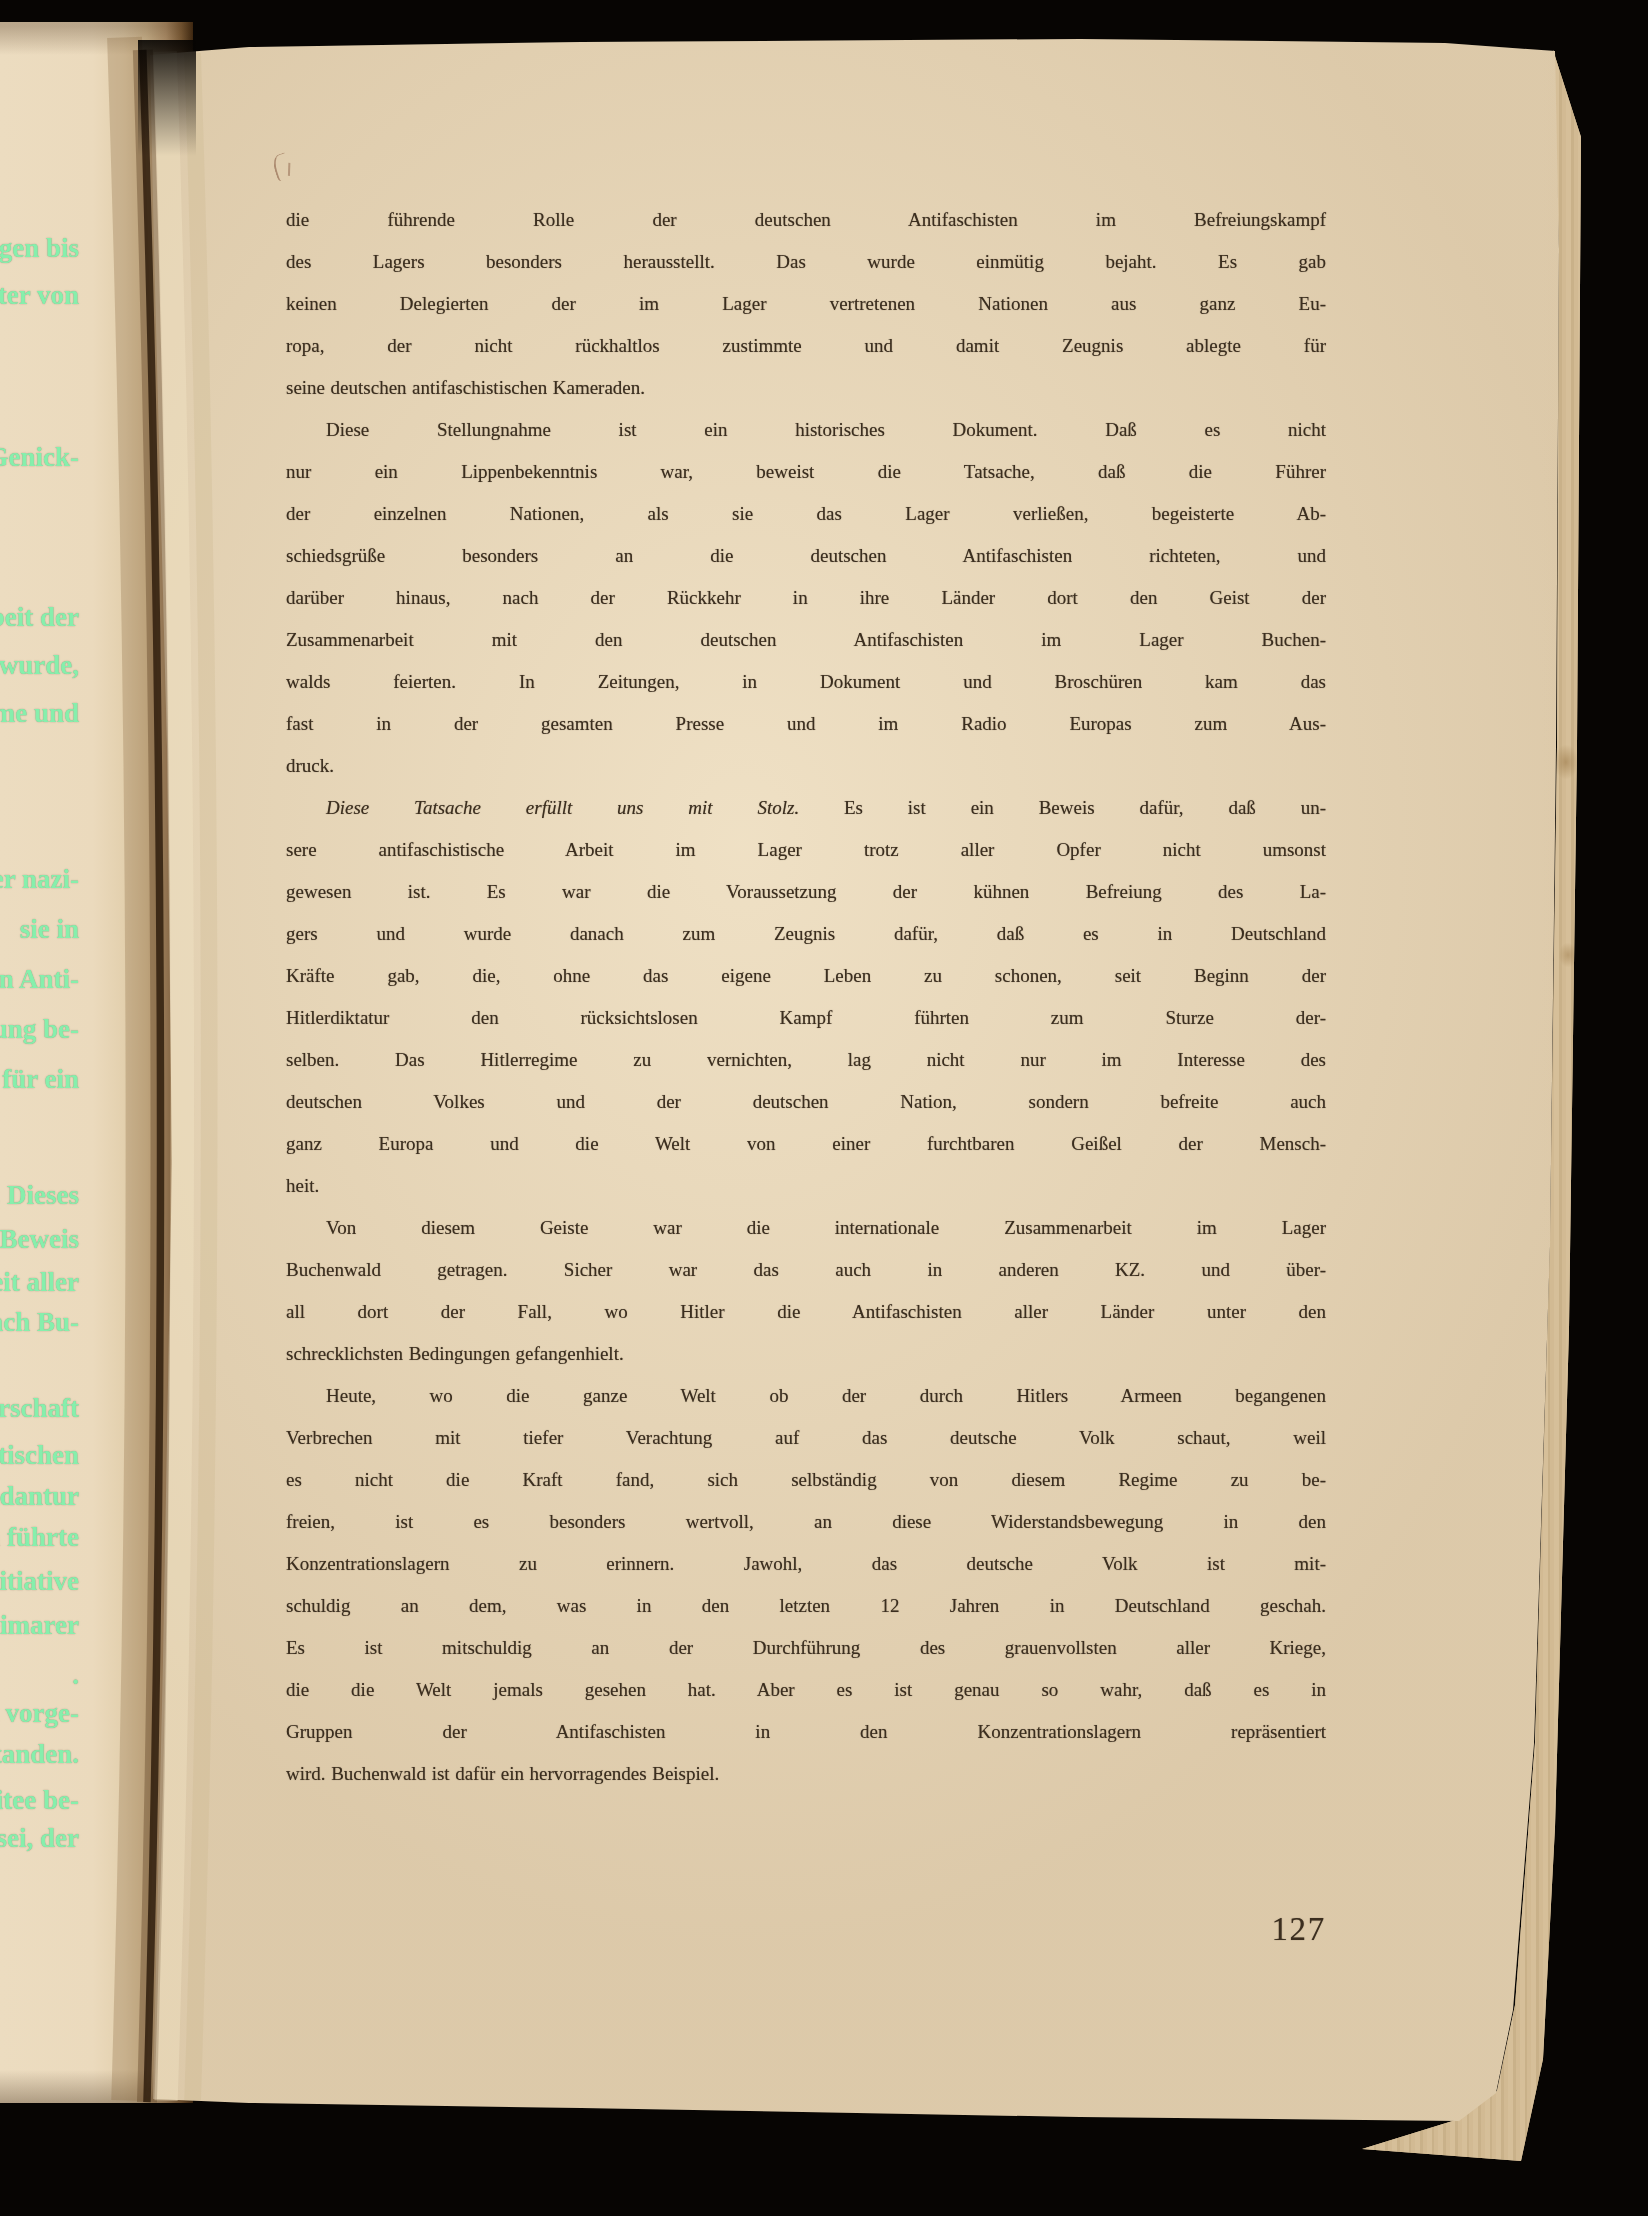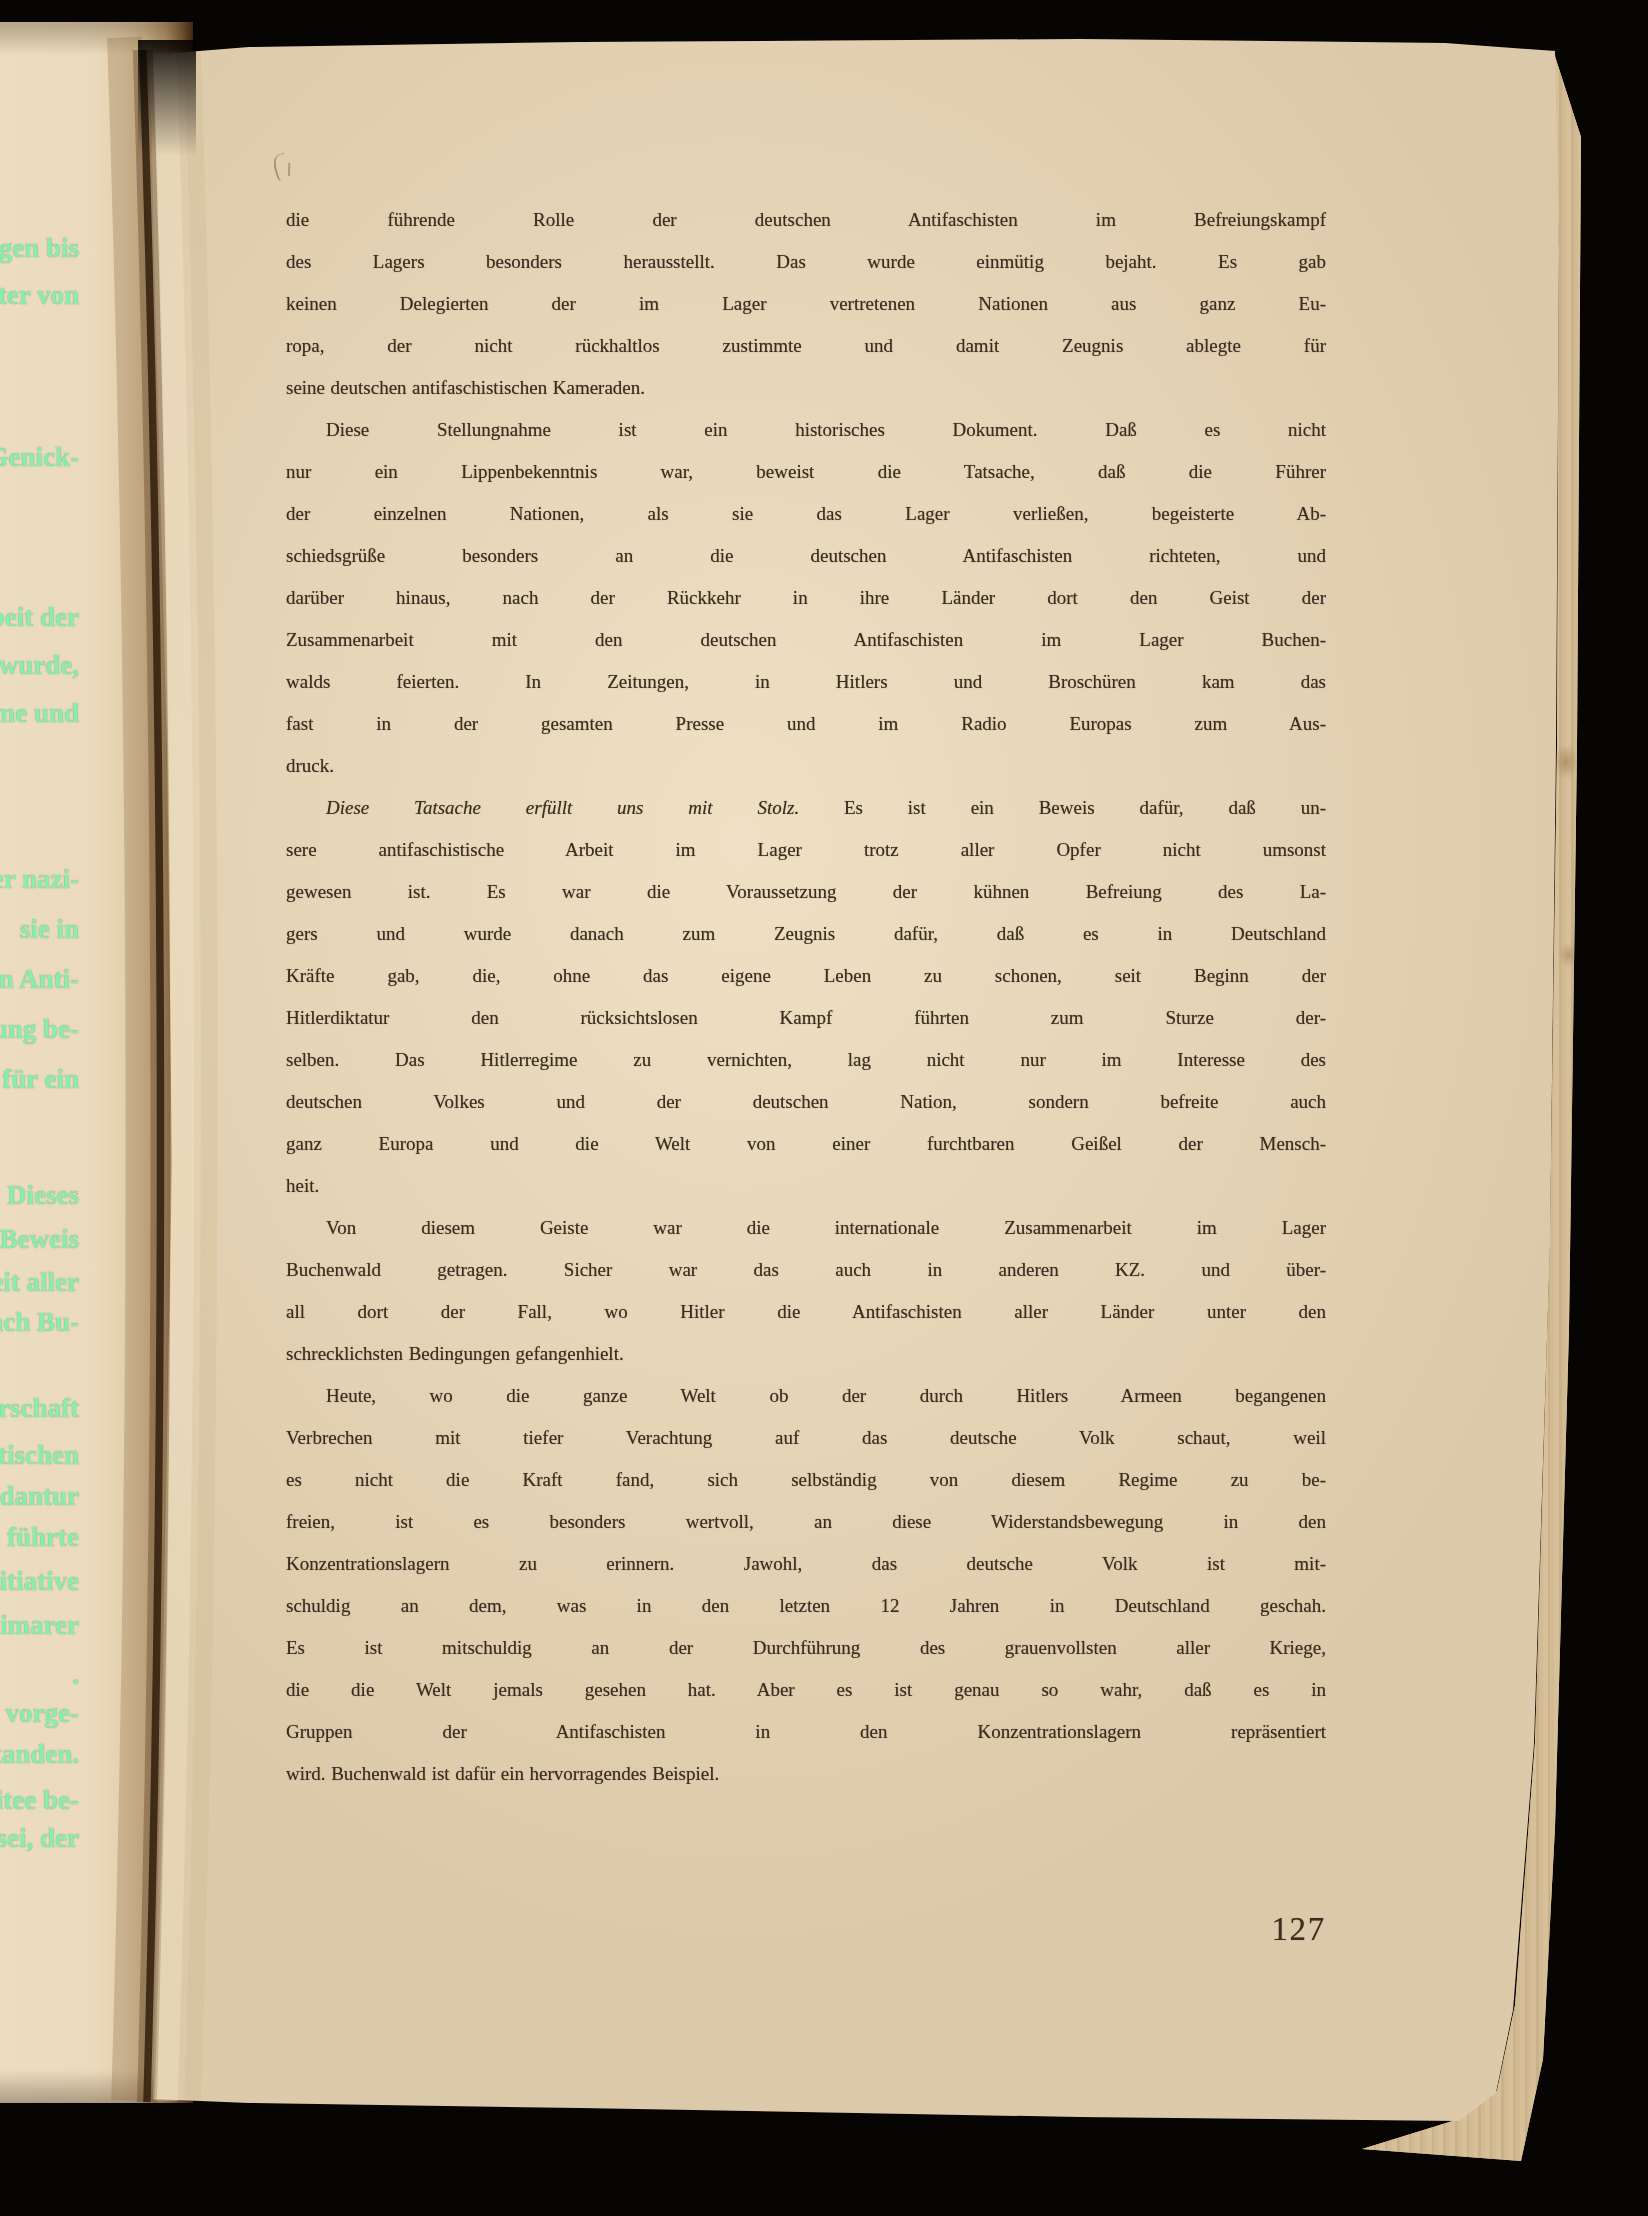--- a/index.html
+++ b/index.html
@@ -160,21 +160,21 @@
       <div class="line">des Lagers besonders herausstellt. Das wurde einmütig bejaht. Es gab</div>
       <div class="line">keinen Delegierten der im Lager vertretenen Nationen aus ganz Eu-</div>
       <div class="line">ropa, der nicht rückhaltlos zustimmte und damit Zeugnis ablegte für</div>
       <div class="line para-end">seine deutschen antifaschistischen Kameraden.</div>
       <div class="line indent">Diese Stellungnahme ist ein historisches Dokument. Daß es nicht</div>
       <div class="line">nur ein Lippenbekenntnis war, beweist die Tatsache, daß die Führer</div>
       <div class="line">der einzelnen Nationen, als sie das Lager verließen, begeisterte Ab-</div>
       <div class="line">schiedsgrüße besonders an die deutschen Antifaschisten richteten, und</div>
       <div class="line">darüber hinaus, nach der Rückkehr in ihre Länder dort den Geist der</div>
       <div class="line">Zusammenarbeit mit den deutschen Antifaschisten im Lager Buchen-</div>
-      <div class="line">walds feierten. In Zeitungen, in Hitlers und Broschüren kam das</div>
+      <div class="line">walds feierten. In Zeitungen, in Dokument und Broschüren kam das</div>
       <div class="line">fast in der gesamten Presse und im Radio Europas zum Aus-</div>
       <div class="line para-end">druck.</div>
       <div class="line indent"><i>Diese Tatsache erfüllt uns mit Stolz.</i> Es ist ein Beweis dafür, daß un-</div>
       <div class="line">sere antifaschistische Arbeit im Lager trotz aller Opfer nicht umsonst</div>
       <div class="line">gewesen ist. Es war die Voraussetzung der kühnen Befreiung des La-</div>
       <div class="line">gers und wurde danach zum Zeugnis dafür, daß es in Deutschland</div>
       <div class="line">Kräfte gab, die, ohne das eigene Leben zu schonen, seit Beginn der</div>
       <div class="line">Hitlerdiktatur den rücksichtslosen Kampf führten zum Sturze der-</div>
       <div class="line">selben. Das Hitlerregime zu vernichten, lag nicht nur im Interesse des</div>
       <div class="line">deutschen Volkes und der deutschen Nation, sondern befreite auch</div>

